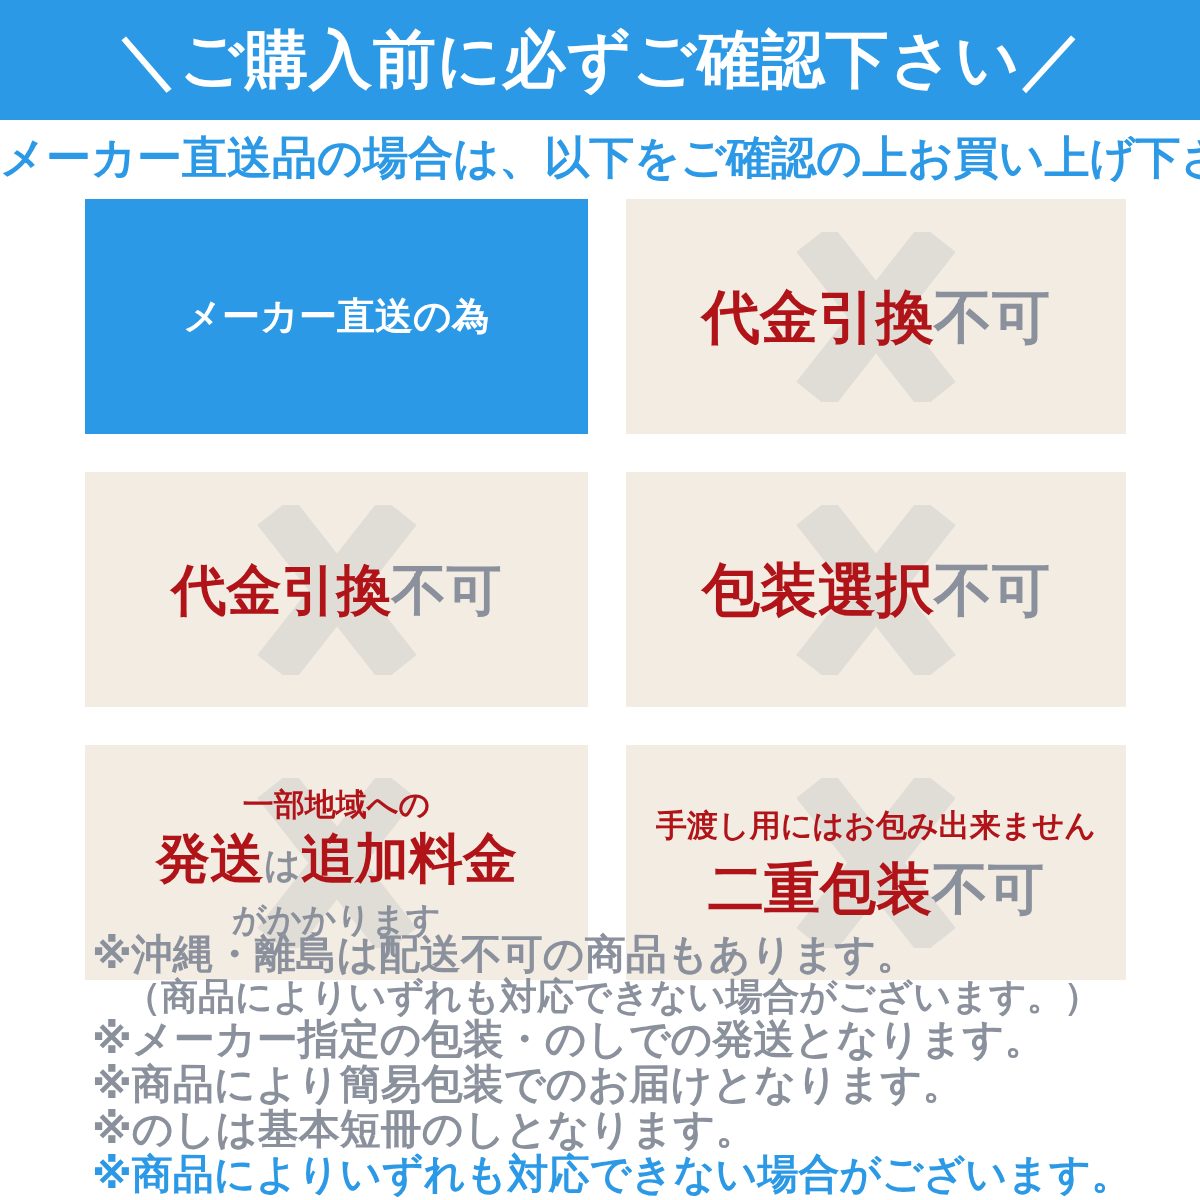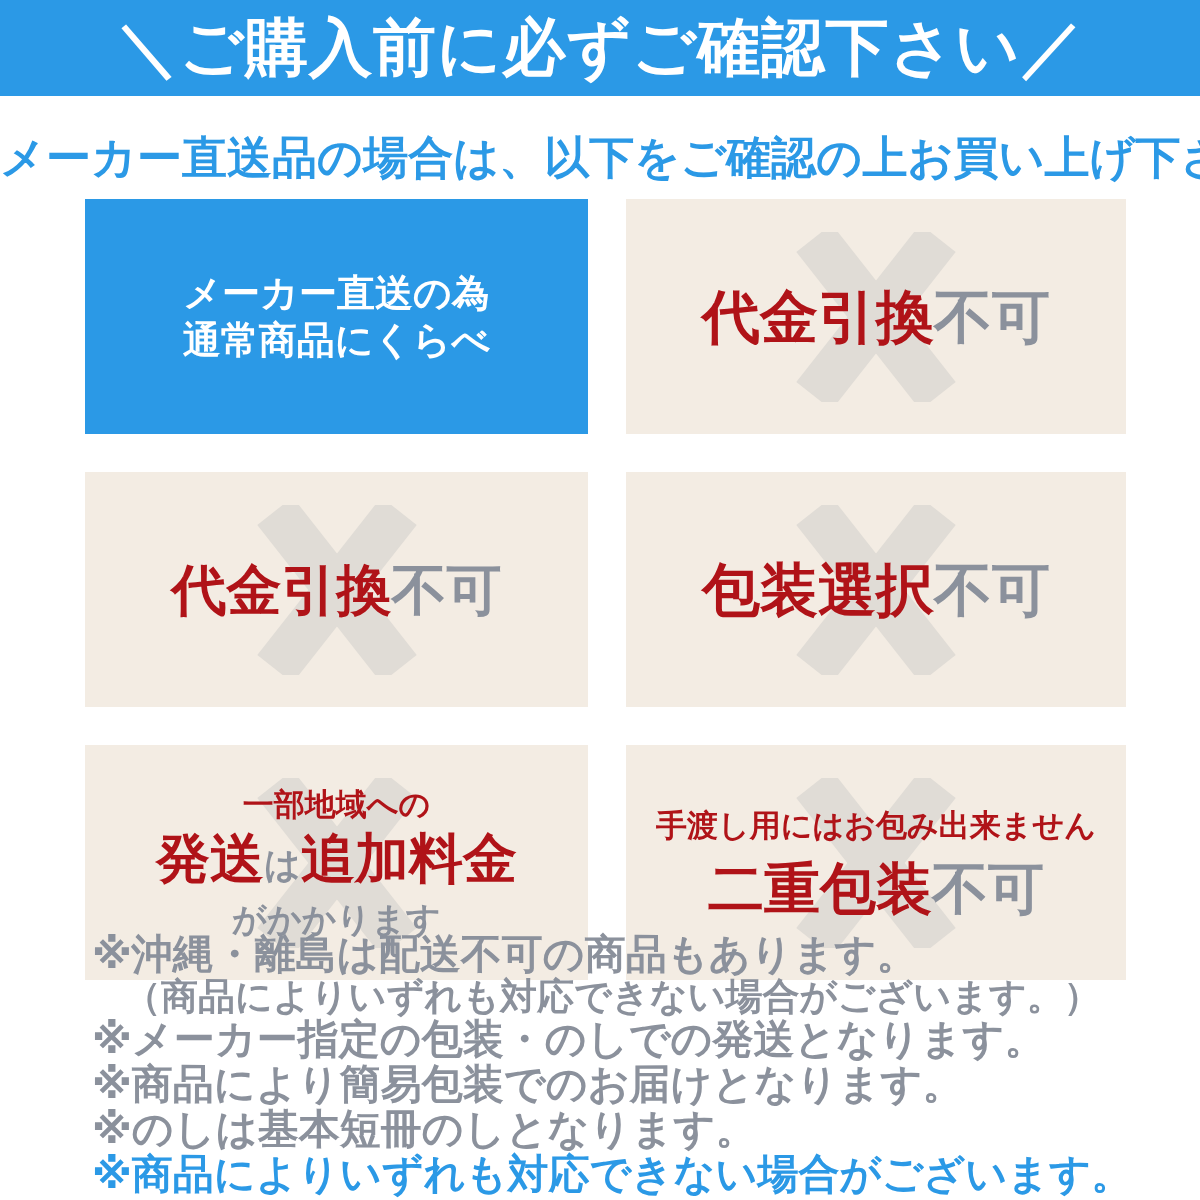--- a/index.html
+++ b/index.html
@@ -13,21 +13,21 @@
     height: 1200px;
     font-family: "Liberation Sans", "DejaVu Sans", sans-serif;
     font-weight: bold;
     overflow: hidden;
   }
 
   
   .banner {
     position: absolute;
     top: 0; left: 0;
-    width: 1200px; height: 96px;
+    width: 1200px; height: 120px;
     background: var(--blue);
     color: #ffffff;
     display: flex;
     align-items: center;
     justify-content: center;
     font-size: 63px;
     letter-spacing: 1px;
     white-space: nowrap;
   }
 
@@ -115,21 +115,20 @@
 <div class="banner">
   <span>＼ご購入前に必ずご確認下さい／</span>
 </div>
 
 <div class="subtitle">メーカー直送品の場合は、以下をご確認の上お買い上げ下さい。</div>
 
 <div class="grid">
 
   <div class="cell bluebox">
     <div class="txt ship-line">メーカー直送の為</div>
-    <div class="txt ship-line">通常商品にくらべ</div>
   </div>
 
   <div class="cell">
     <svg class="xmark" width="170" height="170" viewBox="0 0 170 170">
       <line x1="23" y1="6" x2="147" y2="164"></line>
       <line x1="147" y1="6" x2="23" y2="164"></line>
     </svg>
     <div class="txt big58">
       <span class="red">代金引換</span><span class="gray">不可</span>
     </div>

